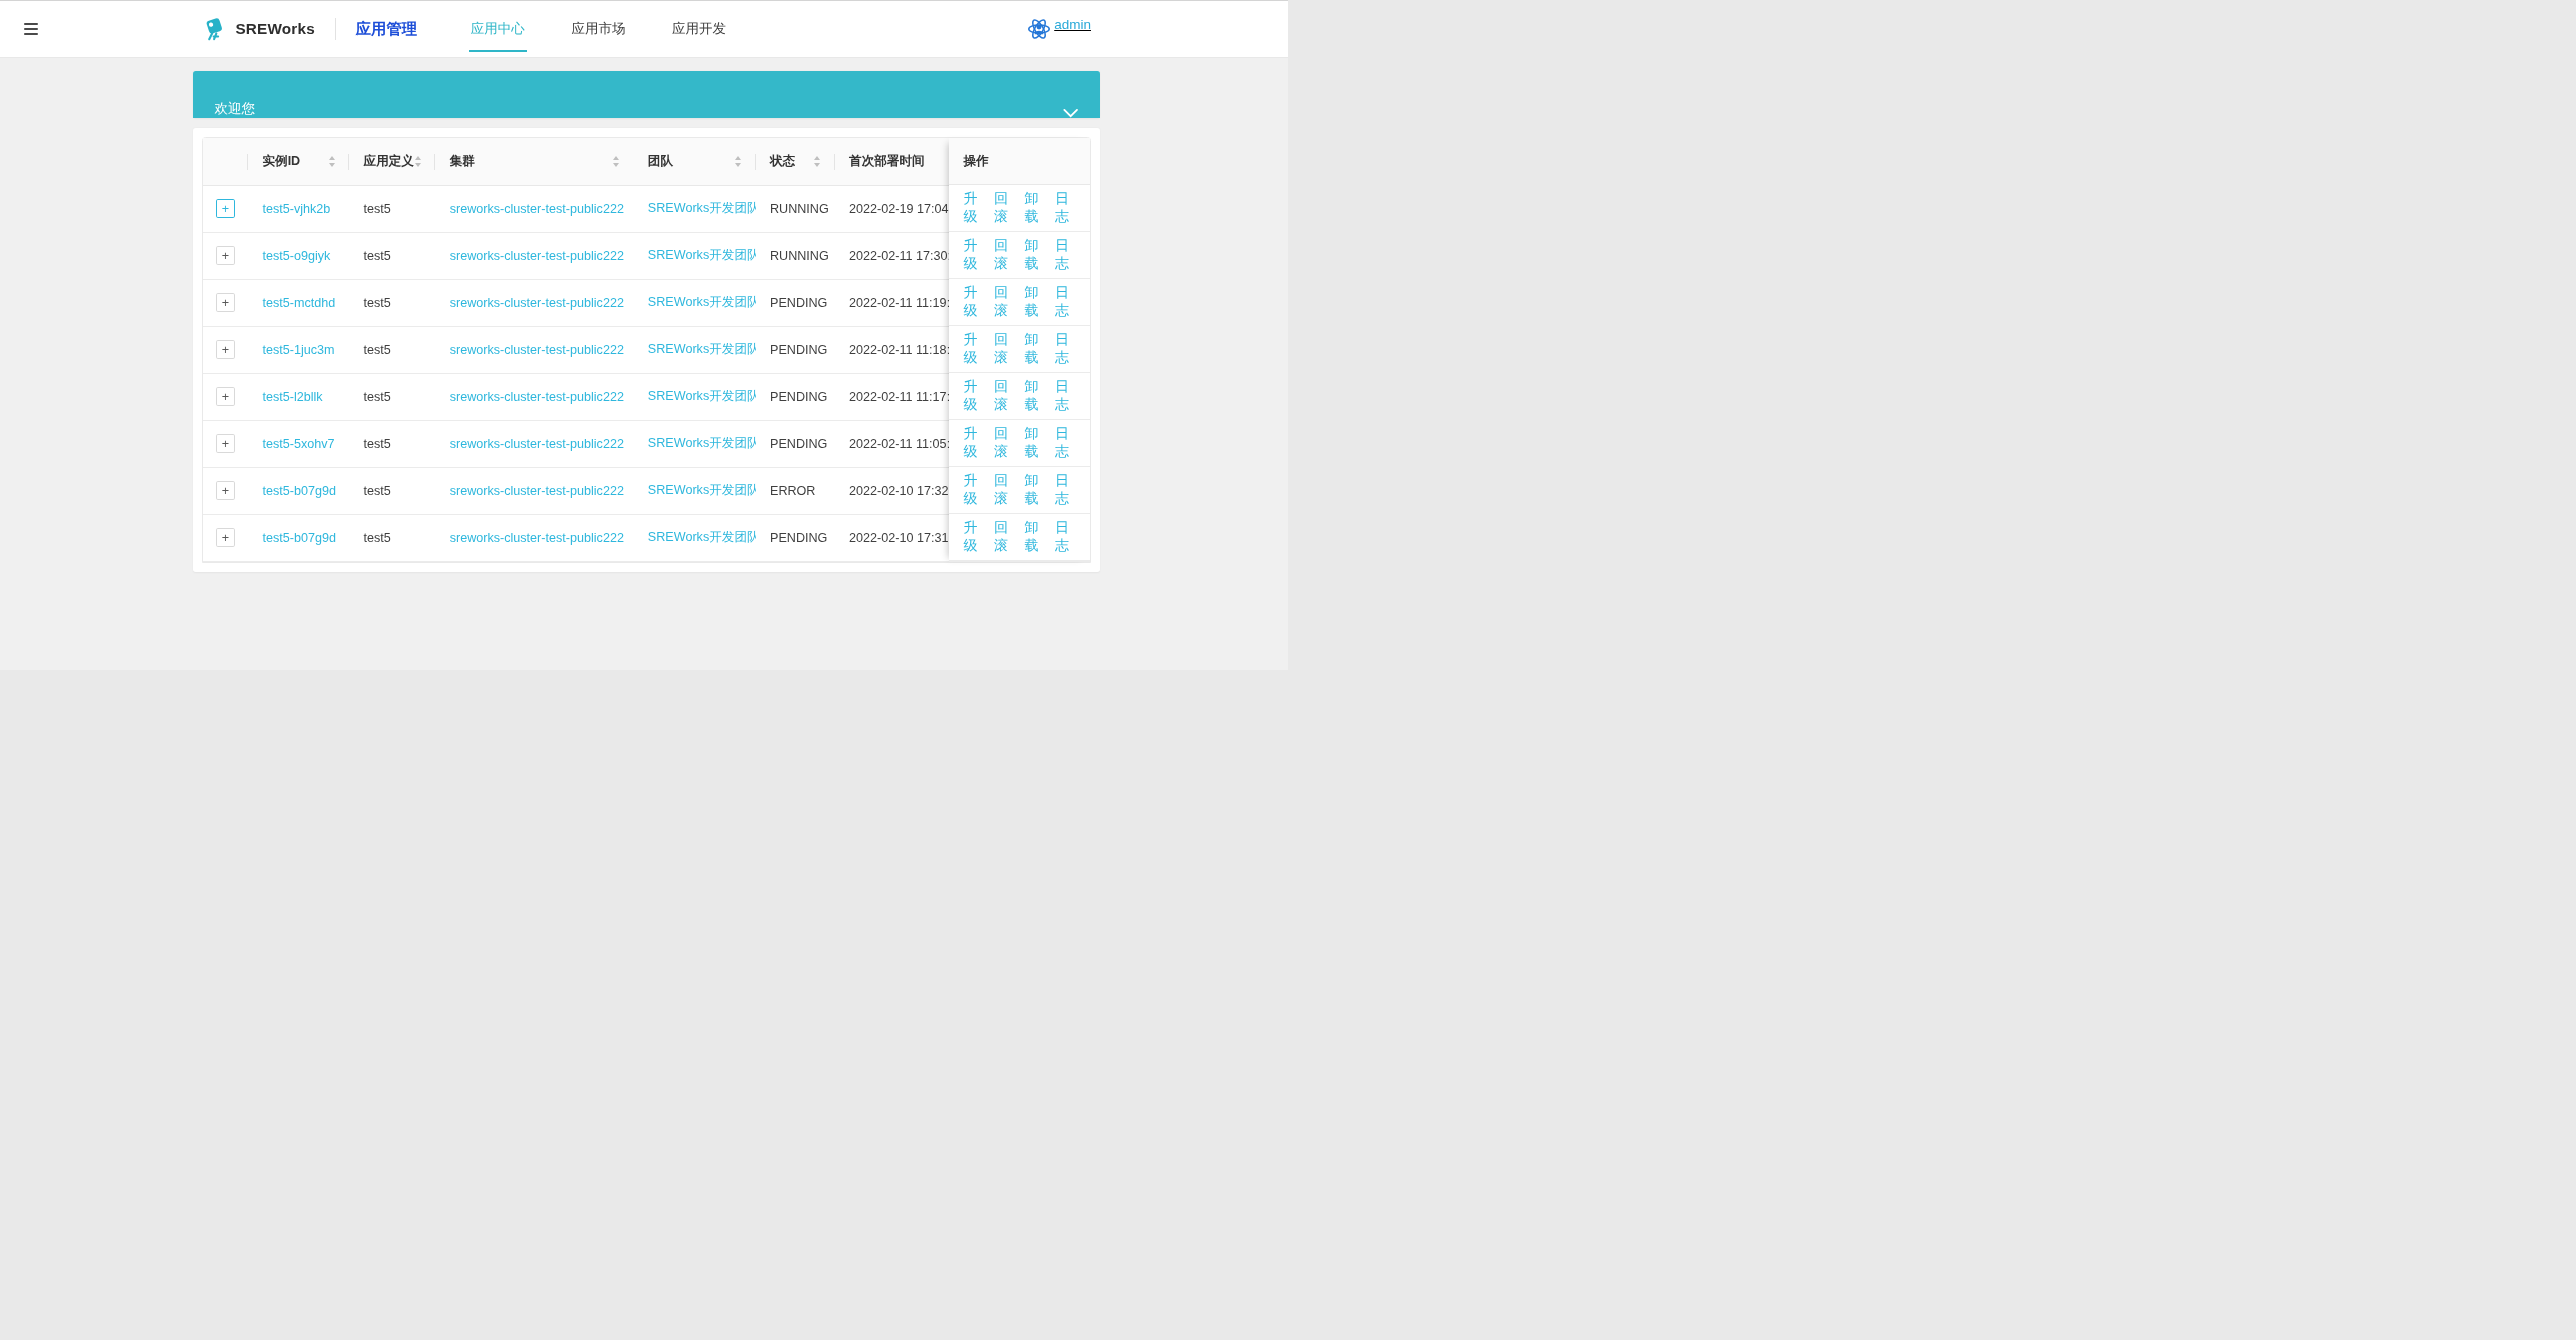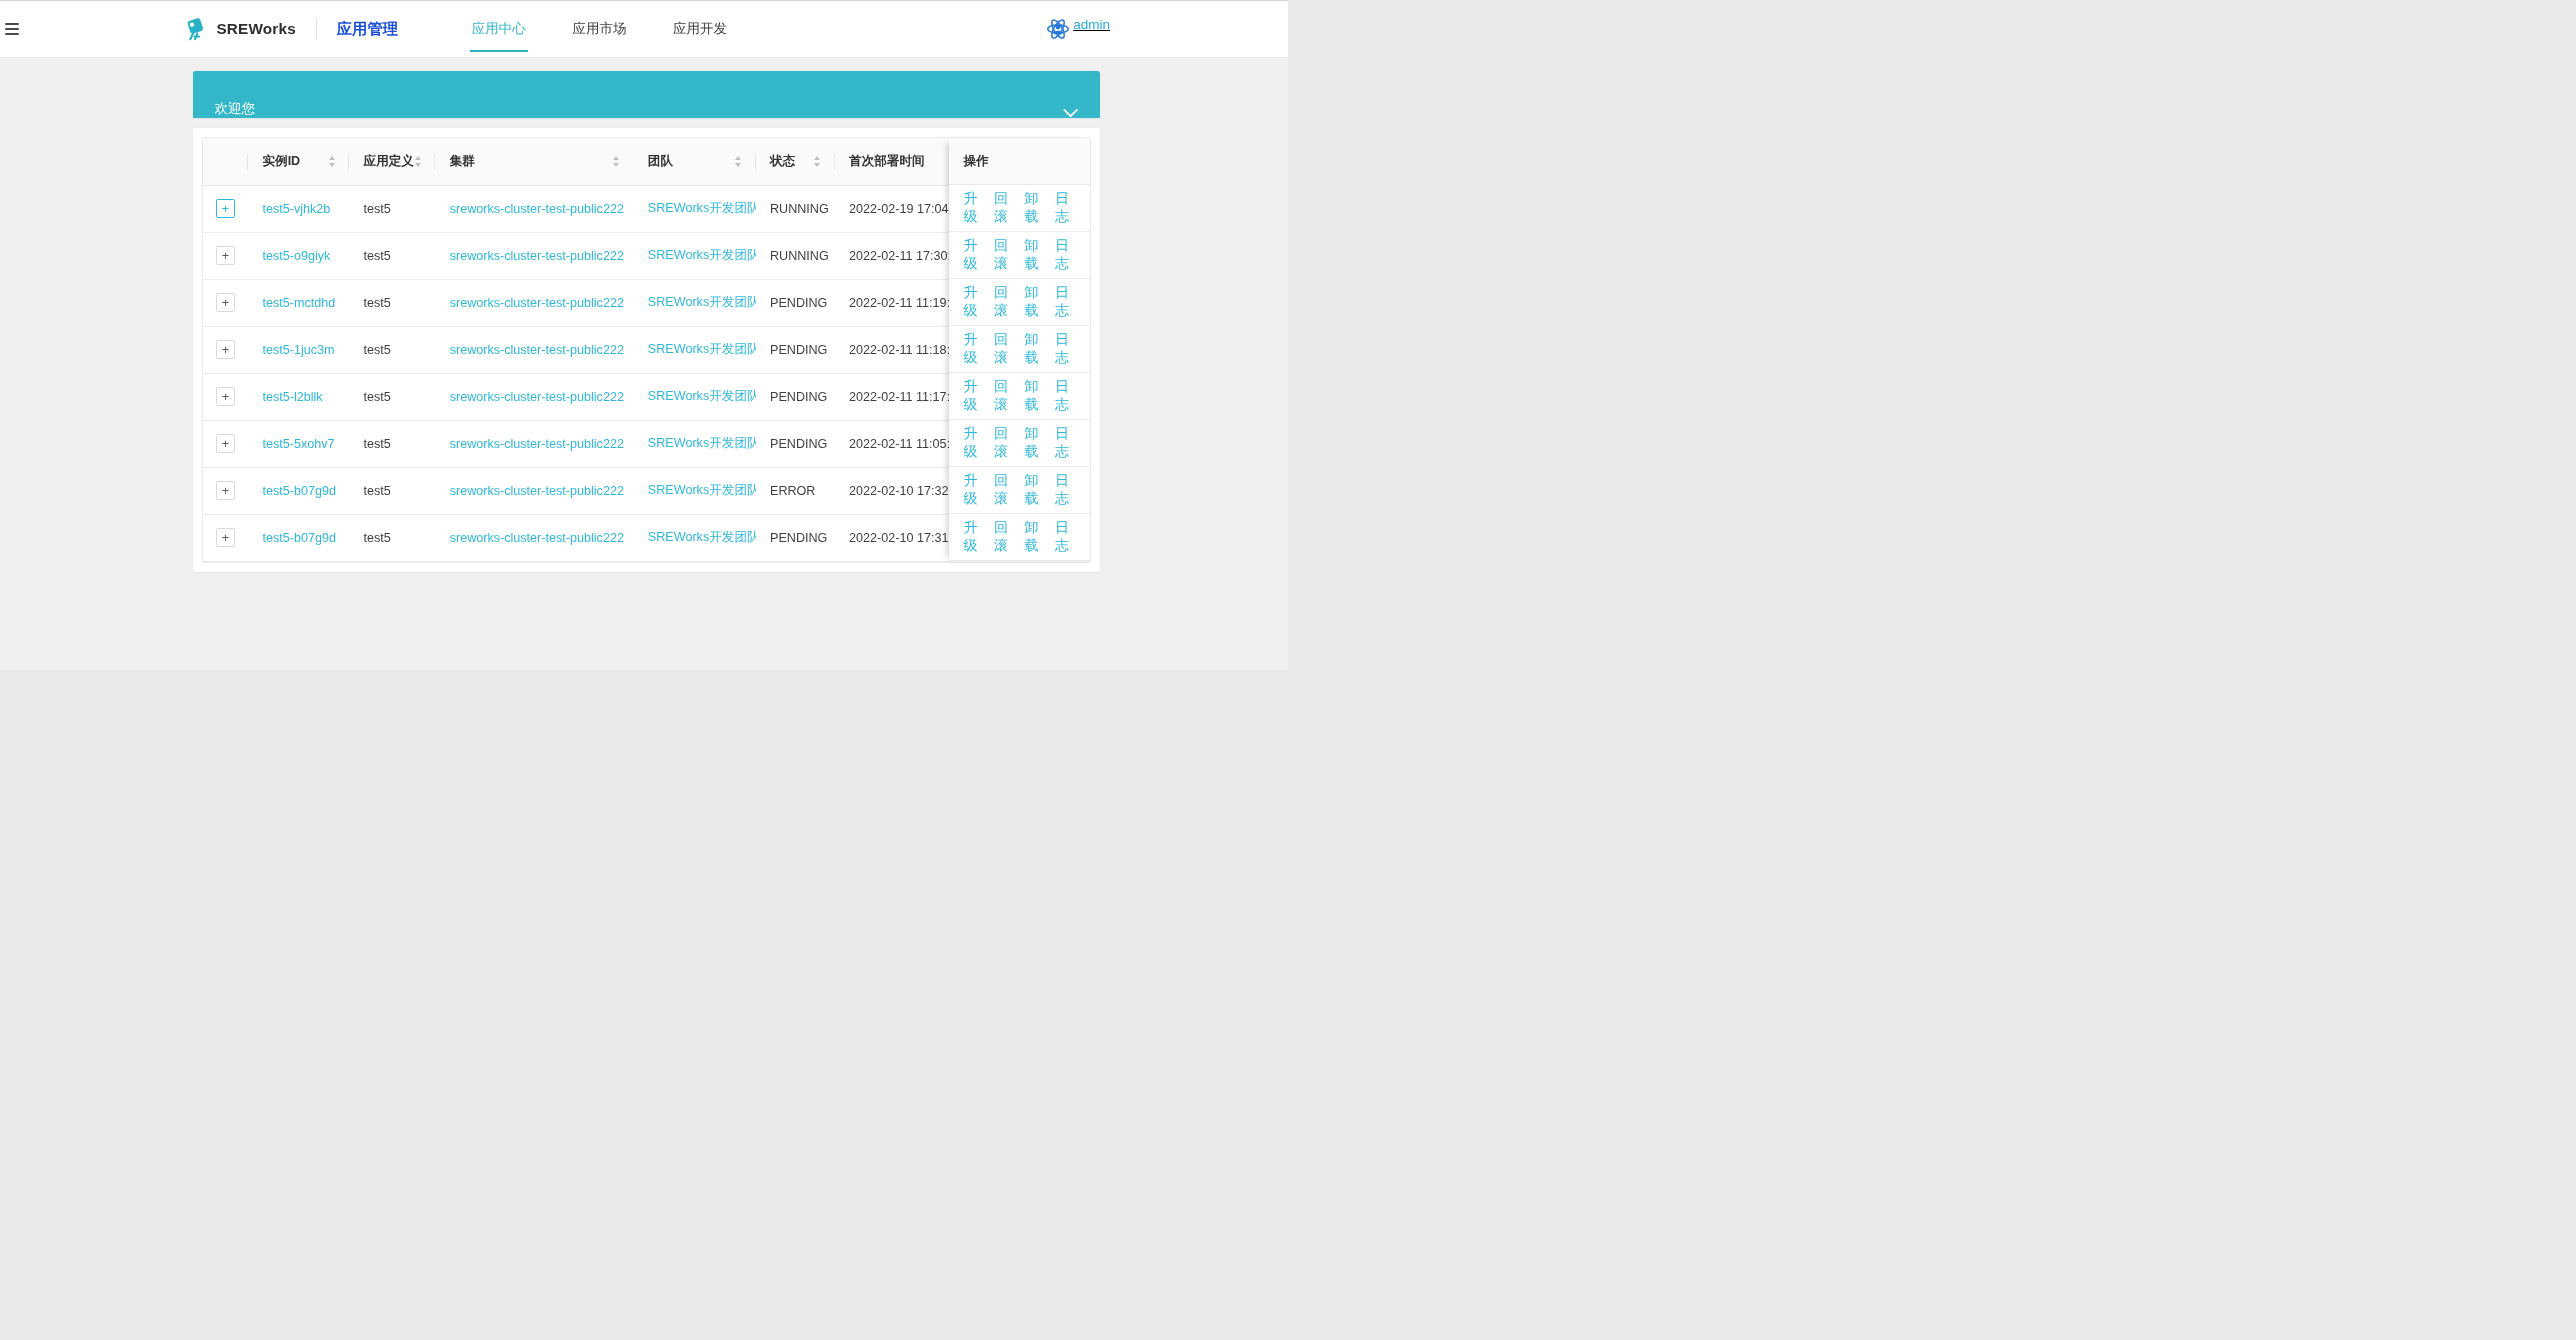--- a/index.html
+++ b/index.html
@@ -3,29 +3,29 @@
 <meta charset="utf-8">
 <style>
   * { margin:0; padding:0; box-sizing:border-box; }
   html,body { background:#e9e9e9; }
   body { font-family:"Liberation Sans","DejaVu Sans",sans-serif; }
   .viewport { position:relative; width:1288px; height:670px; background:#f0f0f0;
               overflow:hidden; border-top:1.8px solid #d4d4d4; }
 
   
   .top-header { height:57px; background:#fff; border-bottom:0.9px solid #e8e8e8;
-                display:flex; align-items:center; padding:0 5px; position:relative; }
+                display:flex; align-items:center; padding:0 24px; position:relative; }
   .hamburger { width:14.4px; height:11.7px; display:flex; flex-direction:column;
                justify-content:space-between; background:none; border:none; cursor:pointer; }
   .hamburger span { display:block; height:1.8px; background:#4a4a4a; border-radius:0.9px; }
   .brand { display:flex; align-items:center; gap:8px; margin-left:165px; cursor:pointer; }
   .brand-text { font-size:15.3px; font-weight:bold; color:#2e2e2e; letter-spacing:0.2px; }
   .hdivider { width:0.9px; height:21.6px; background:#e2e2e2; margin:0 20px; }
   .product-title { font-size:15.3px; font-weight:bold; color:#1d4ed8; }
-  .nav-tabs { display:flex; margin-left:72px; height:46px; }
+  .nav-tabs { display:flex; margin-left:52px; height:46px; }
   .nav-tab { position:relative; display:flex; align-items:center; padding:0 1.8px;
              margin-right:43px; font-size:13.5px; color:#3f3f3f; cursor:pointer; }
   .nav-tab.active { color:#2fb6c8; }
   .nav-tab.active::after { content:""; position:absolute; left:0; right:0; bottom:0;
              height:1.8px; background:#2fb6c8; }
   .user-menu { margin-left:auto; margin-right:173px; display:flex; align-items:flex-start;
                gap:3px; cursor:pointer;text-decoration:underline; }
   .user-name { font-size:13.5px; color:#29a9d8; }
 
   

